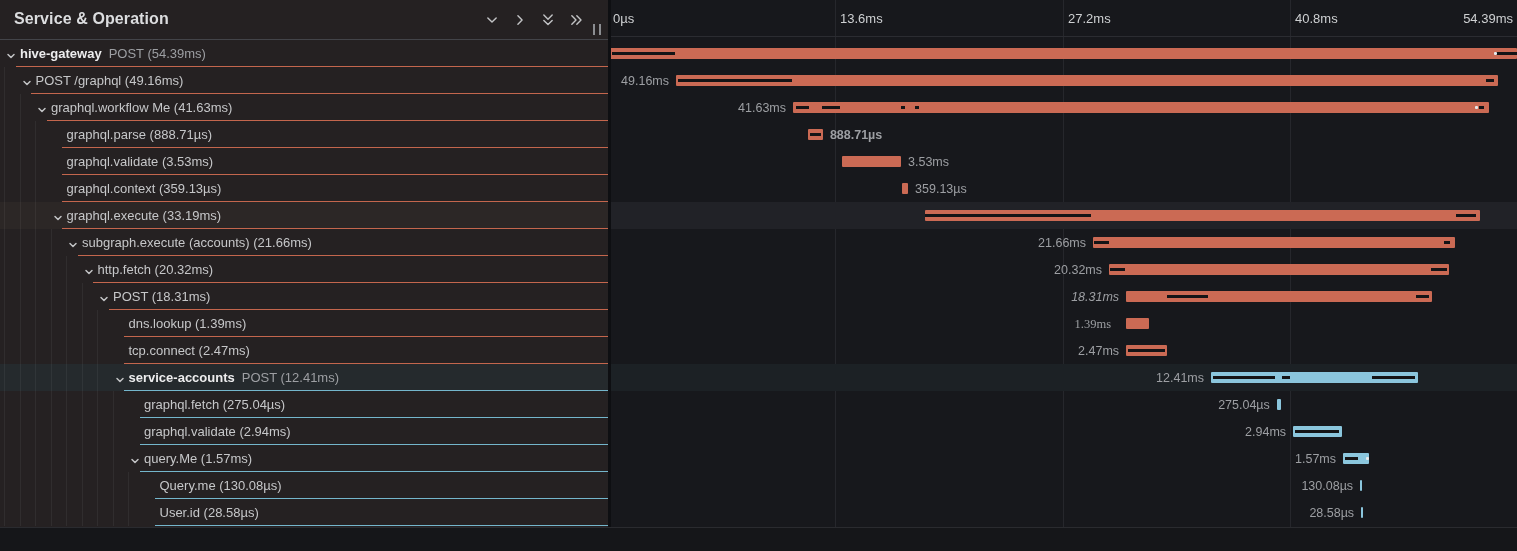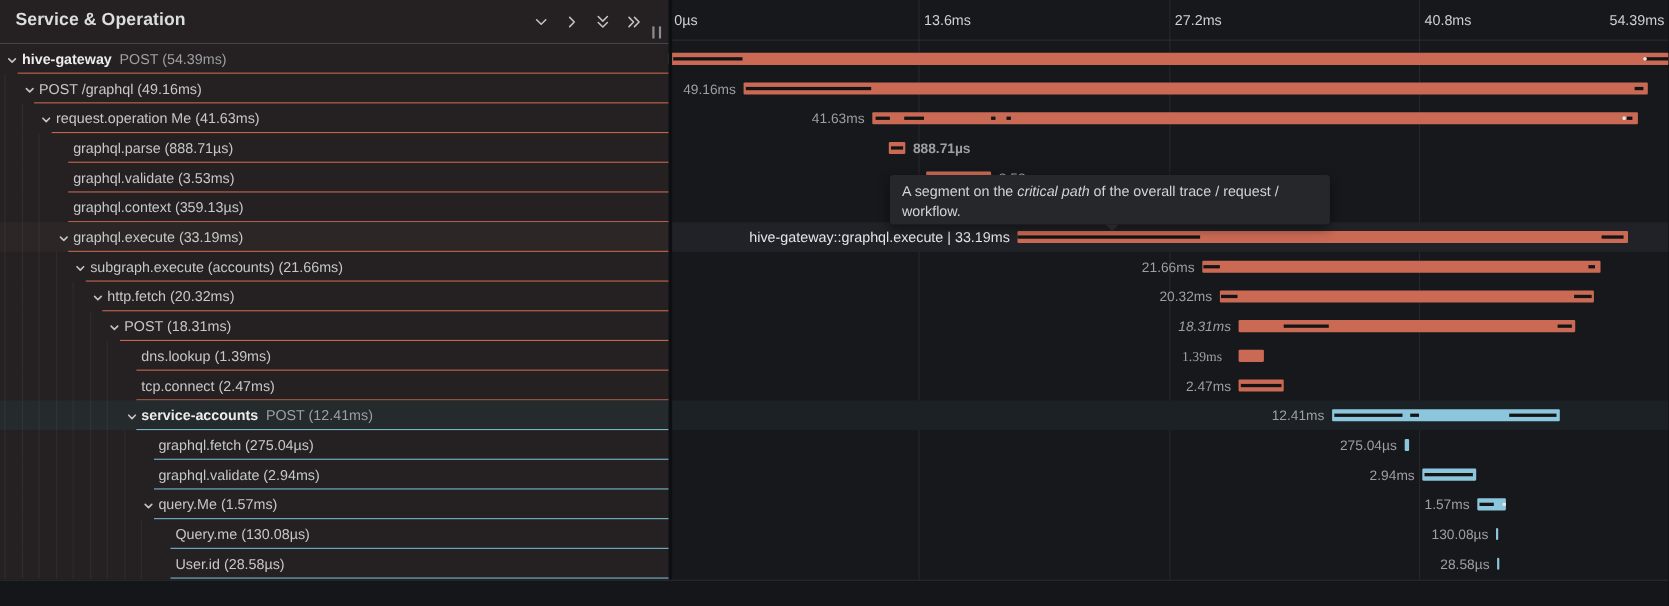--- a/index.html
+++ b/index.html
@@ -102,21 +102,21 @@
             </svg></div>
           <div class="tlabel" style="left: 35.5px;">POST /graphql (49.16ms)</div>
           <div class="ul o" style="left: 31px;"></div>
         </div>
         <div class="trow" style="top: 94px;">
           <div class="guide" style="left: 4px;"></div>
           <div class="guide" style="left: 19.5px;"></div>
           <div class="rowchev" style="left: 36px;"><svg width="12" height="12" viewBox="0 0 12 12" fill="none" stroke="#c2c3c5" stroke-width="1.5" stroke-linecap="round" stroke-linejoin="round">
               <polyline points="3,4.5 6,7.5 9,4.5"></polyline>
             </svg></div>
-          <div class="tlabel" style="left: 51px;">request.operation Me (41.63ms)</div>
+          <div class="tlabel" style="left: 51px;">graphql.workflow Me (41.63ms)</div>
           <div class="ul o" style="left: 46.5px;"></div>
         </div>
         <div class="trow" style="top: 121px;">
           <div class="guide" style="left: 4px;"></div>
           <div class="guide" style="left: 19.5px;"></div>
           <div class="guide" style="left: 35px;"></div>
           <div class="tlabel" style="left: 66.5px;">graphql.parse (888.71µs)</div>
           <div class="ul o" style="left: 62px;"></div>
         </div>
         <div class="trow" style="top: 148px;">
@@ -336,21 +336,20 @@
         </div>
         <div class="lane" style="top: 175px;">
           <div class="bar o" style="left: 294.1px; width: 6px;"></div>
           <div class="blabel" style="left: 307.1px;">359.13µs</div>
         </div>
         <div class="lane hl-o" style="top: 202px;">
           <div class="bar o" style="left: 317px; width: 554.7px;">
             <div class="bseg" style="left: 0px; width: 166px;"></div>
             <div class="bseg" style="left: 530.6px; width: 20.6px;"></div>
           </div>
-          <div class="blabel em" style="right: 599px;">hive-gateway::graphql.execute | 33.19ms</div>
         </div>
         <div class="lane" style="top: 229px;">
           <div class="bar o" style="left: 485px; width: 362px;">
             <div class="bseg" style="left: 0.7px; width: 14.9px;"></div>
             <div class="bseg" style="left: 350.6px; width: 6.4px;"></div>
           </div>
           <div class="blabel" style="right: 431px;">21.66ms</div>
         </div>
         <div class="lane" style="top: 256px;">
           <div class="bar o" style="left: 501px; width: 339.6px;">
@@ -403,24 +402,18 @@
         </div>
         <div class="lane" style="top: 472px;">
           <div class="bar b" style="left: 752.1px; width: 2.2px;"></div>
           <div class="blabel" style="right: 163.9px;">130.08µs</div>
         </div>
         <div class="lane" style="top: 499px;">
           <div class="bar b" style="left: 753.1px; width: 2px;"></div>
           <div class="blabel" style="right: 162.9px;">28.58µs</div>
         </div>
       </div>
-    <div class="tooltip">
-      <span class="tt">
-        <span>A segment on the </span><span class="ttem">critical path</span><span> of the overall trace / request / workflow.</span>
-      </span>
-      <span class="arrow"></span>
-    </div>
   </div>
 
   <div class="vsplit"></div>
   <div class="hbottom"></div>
 
 </div>
 
 </body></html>

